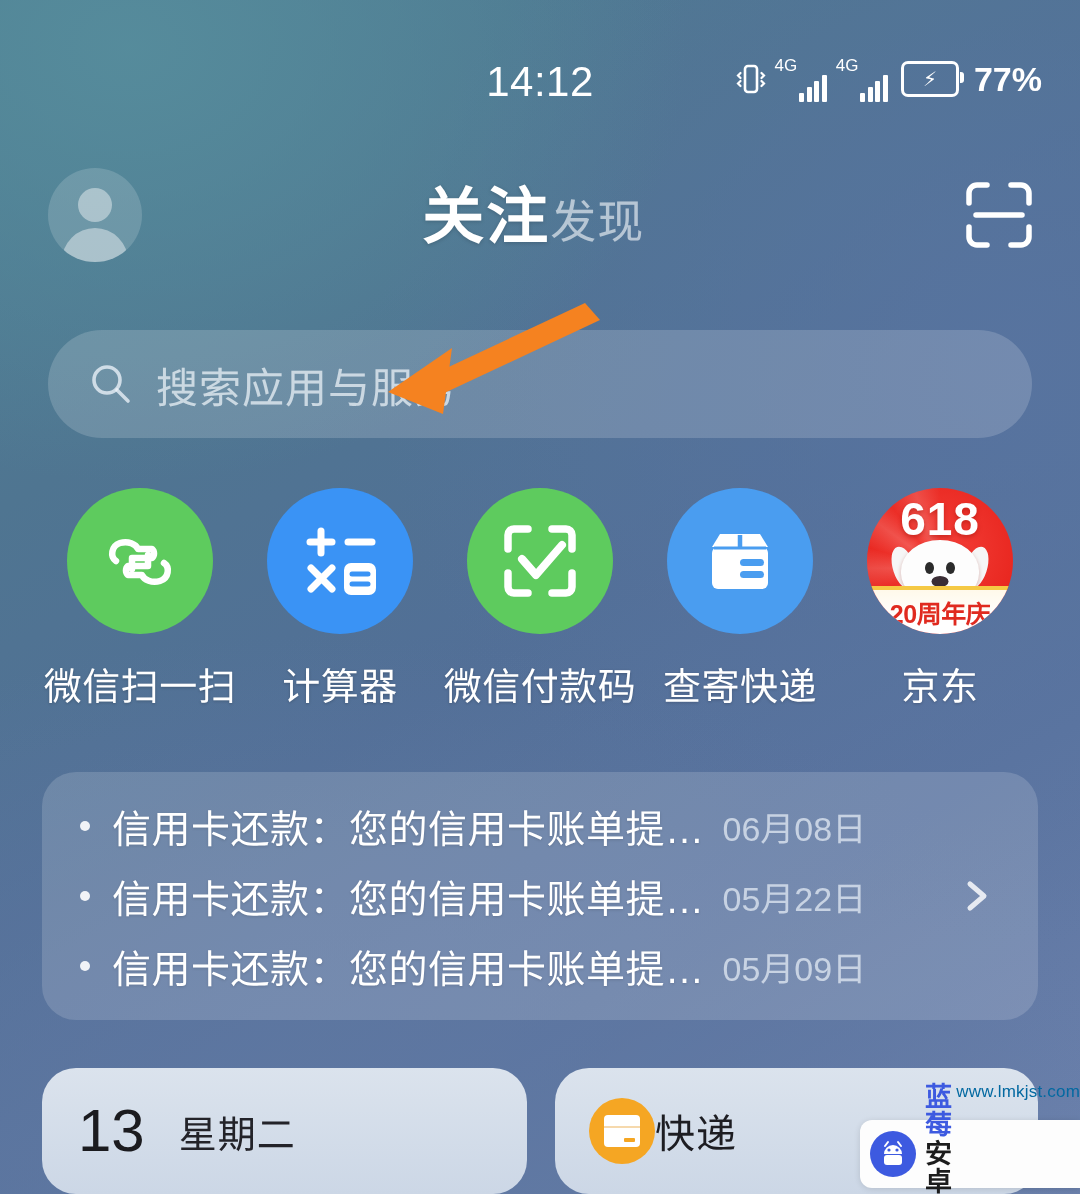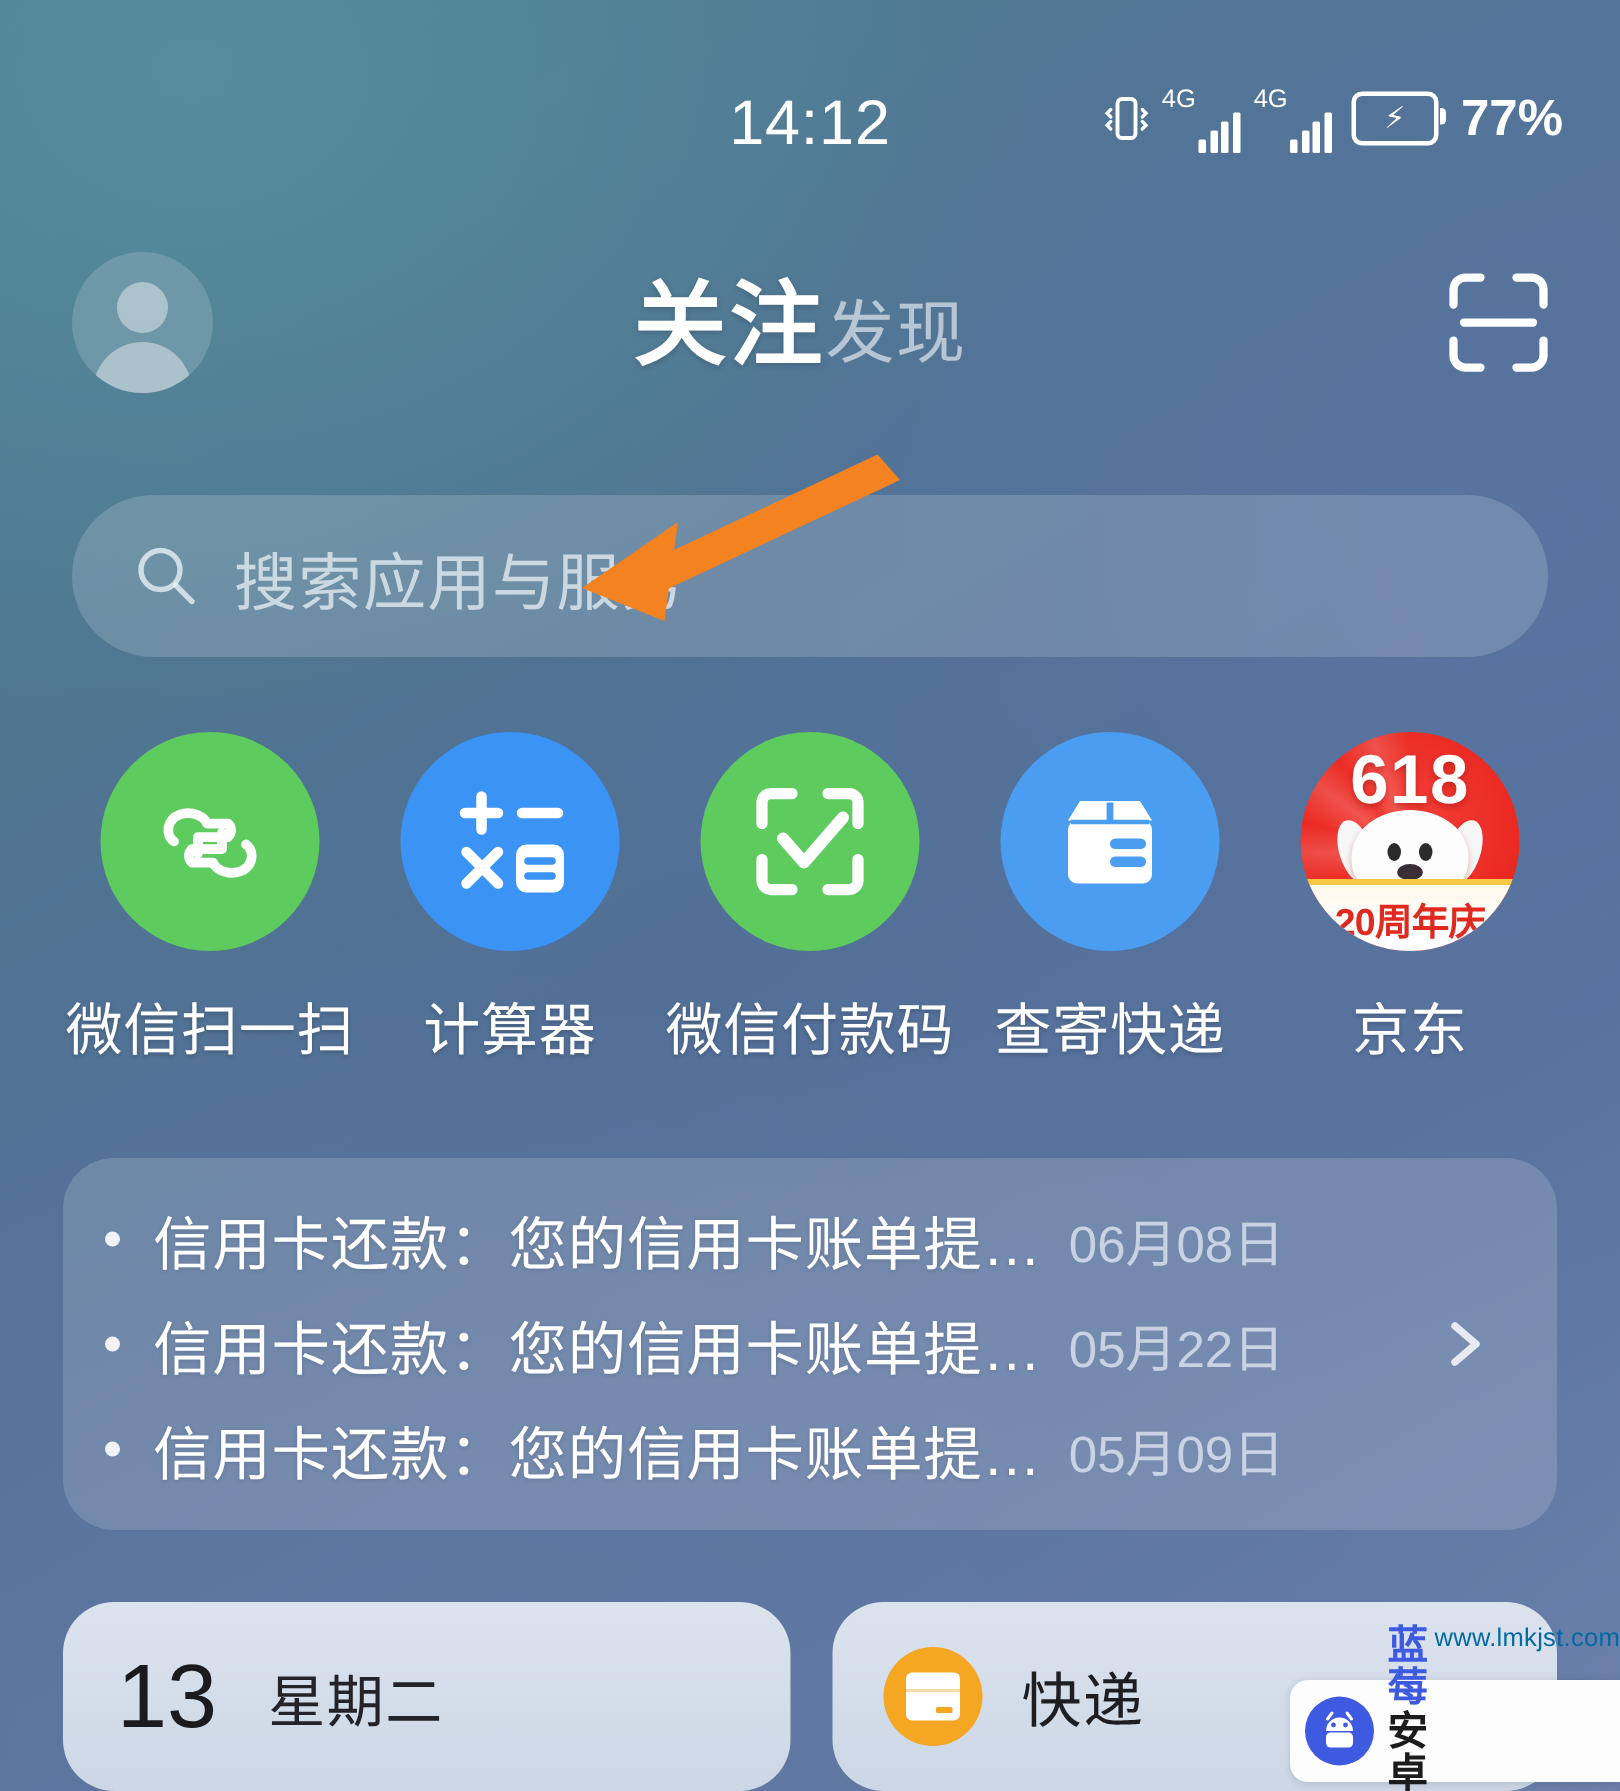--- a/index.html
+++ b/index.html
@@ -313,21 +313,21 @@
     width: 930px;
     height: 100%;
     display: flex;
     flex-direction: column;
     justify-content: center;
   }
   .notif-row {
     display: flex;
     align-items: center;
     height: 70px;
-    padding-left: 28px;
+    padding-left: 38px;
   }
   .notif-bullet {
     width: 10px; height: 10px;
     border-radius: 50%;
     background: rgba(255,255,255,0.9);
     flex: 0 0 auto;
     margin-right: 22px;
   }
   .notif-text {
     font-size: 39px;
@@ -383,21 +383,20 @@
     line-height: 1;
   }
   .cal-weekday {
     font-size: 38px;
     color: #232329;
     letter-spacing: 1px;
   }
   .widget-express {
     width: 484px;
     padding-left: 34px;
-    gap: 26px;
   }
   .exp-icon {
     width: 66px; height: 66px;
     border-radius: 50%;
     background: #f5a623;
     display: flex;
     align-items: center;
     justify-content: center;
     flex: 0 0 auto;
   }

